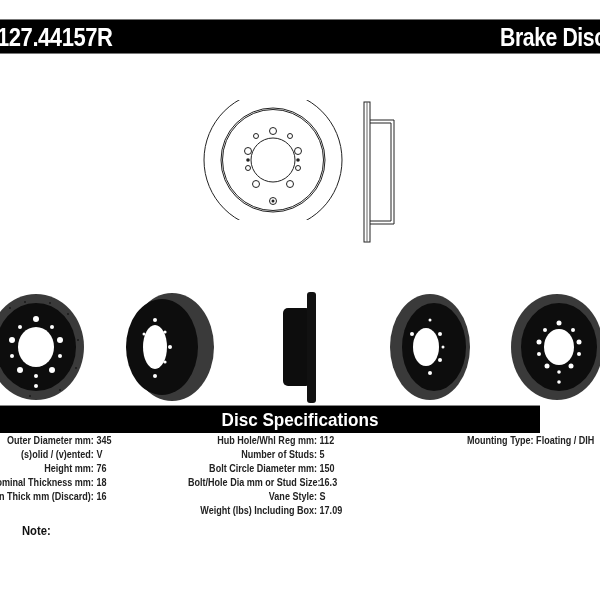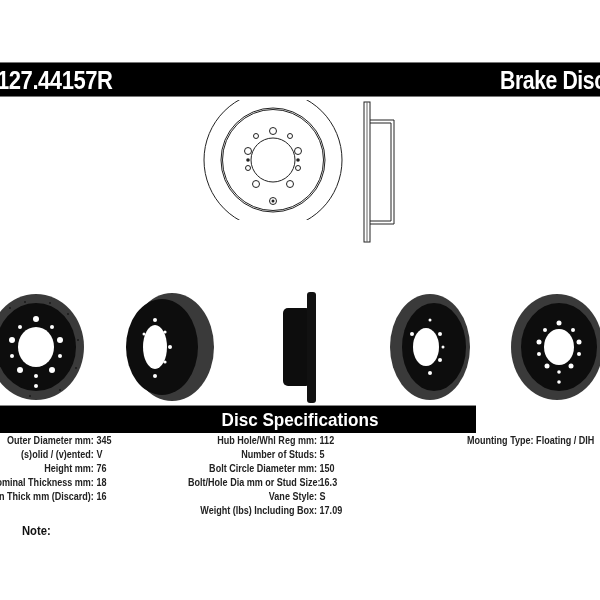--- a/index.html
+++ b/index.html
@@ -6,35 +6,34 @@
     body {
       width: 600px; height: 600px; overflow: hidden; position: relative;
       background: #ffffff;
       font-family: "Liberation Sans", sans-serif;
       color: #111;
     }
     .header-bar {
       position: absolute; left: 0; top: 19px; width: 600px; height: 35px;
       background: #000; border-top: 1px solid #777; border-bottom: 1px solid #777;
       box-sizing: border-box;
-      margin-top: 43px;
     }
     .part-number {
       position: absolute; left: -3px; top: 3px;
       color: #fff; font-weight: bold; font-size: 25px; letter-spacing: -0.5px;
       transform: scaleX(0.88); transform-origin: left center; white-space: nowrap;
     }
     .product-type {
       position: absolute; left: 500px; top: 3px;
       color: #fff; font-weight: bold; font-size: 25px; letter-spacing: -0.5px;
       transform: scaleX(0.85); transform-origin: left center; white-space: nowrap;
     }
     .drawing { position: absolute; }
     .spec-bar {
-      position: absolute; left: 0; top: 405px; width: 476px; height: 28px;
+      position: absolute; left: 0; top: 405px; width: 540px; height: 28px;
       background: #000; border-top: 1px solid #888; box-sizing: border-box;
     }
     .spec-title {
       position: absolute; left: 0; width: 600px; top: 0px; text-align: center;
       color: #fff; font-weight: bold; font-size: 19px; line-height: 27px;
       transform: scaleX(0.9);
     }
     .spec-row {
       position: absolute; white-space: nowrap;
       font-weight: bold; font-size: 10.5px; line-height: 13px; color: #222;

